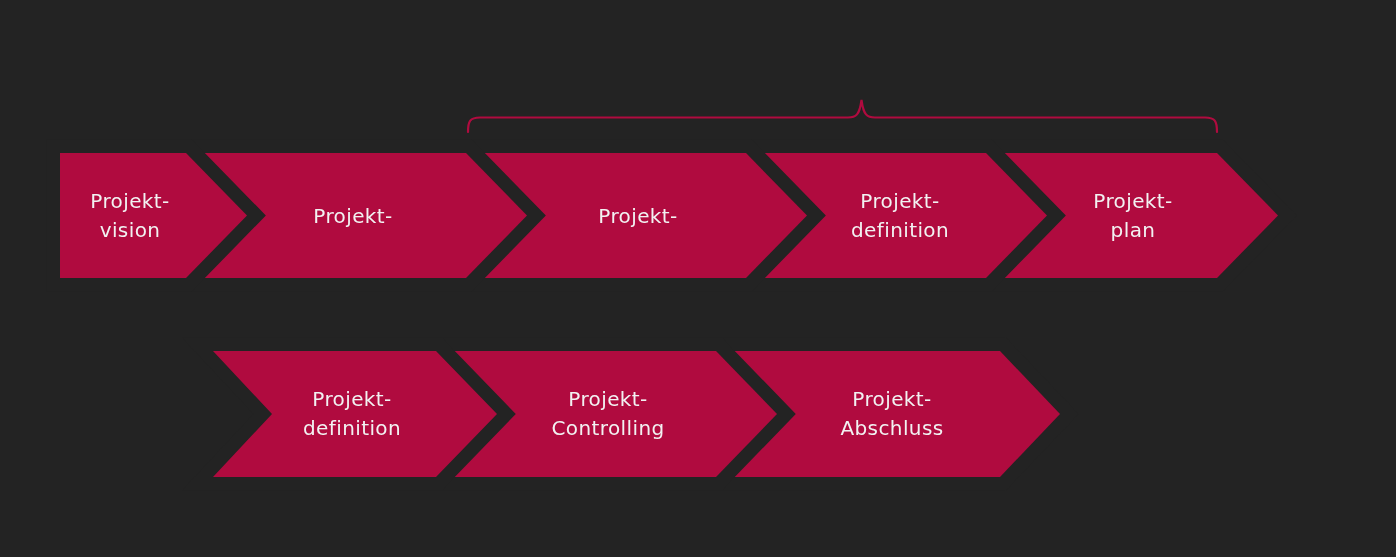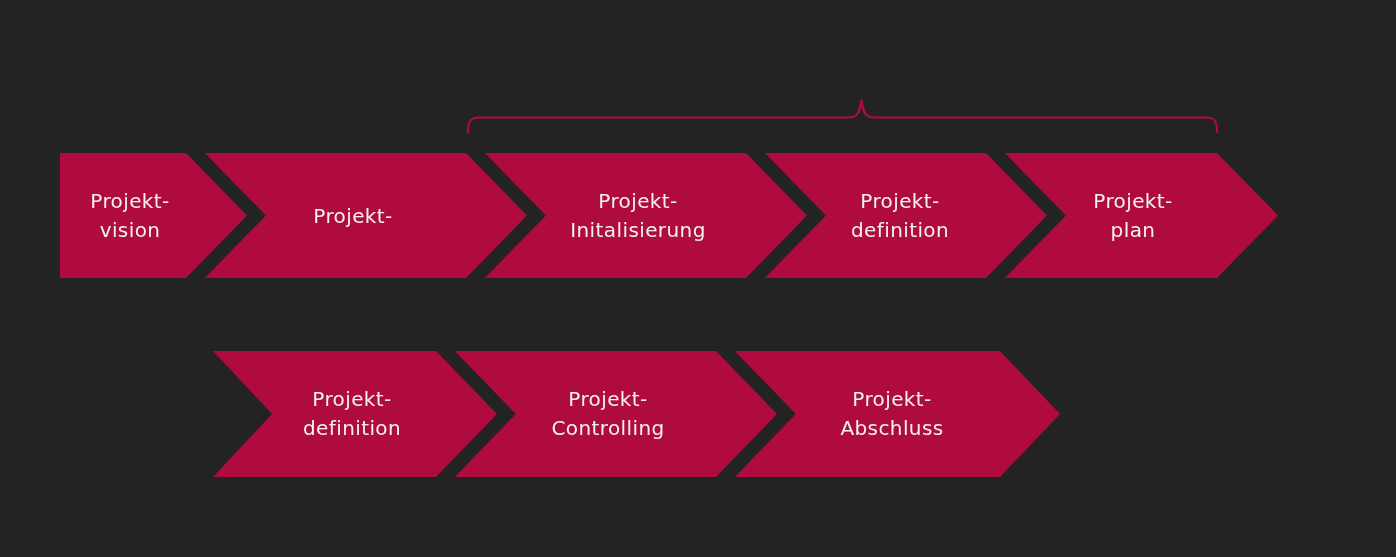--- a/index.html
+++ b/index.html
@@ -78,21 +78,20 @@
 
   <div class="label" style="left:130px;top:216px">
     <span>Projekt-</span><br>
     <span>vision</span>
   </div>
   <div class="label" style="left:353px;top:216px">
     <span>Projekt-</span><br>
   </div>
   <div class="label" style="left:638px;top:216px">
     <span>Projekt-</span><br>
-    <span>Initalisierung</span>
   </div>
   <div class="label" style="left:900px;top:216px">
     <span>Projekt-</span><br>
     <span>definition</span>
   </div>
   <div class="label" style="left:1133px;top:216px">
     <span>Projekt-</span><br>
     <span>plan</span>
   </div>
 

